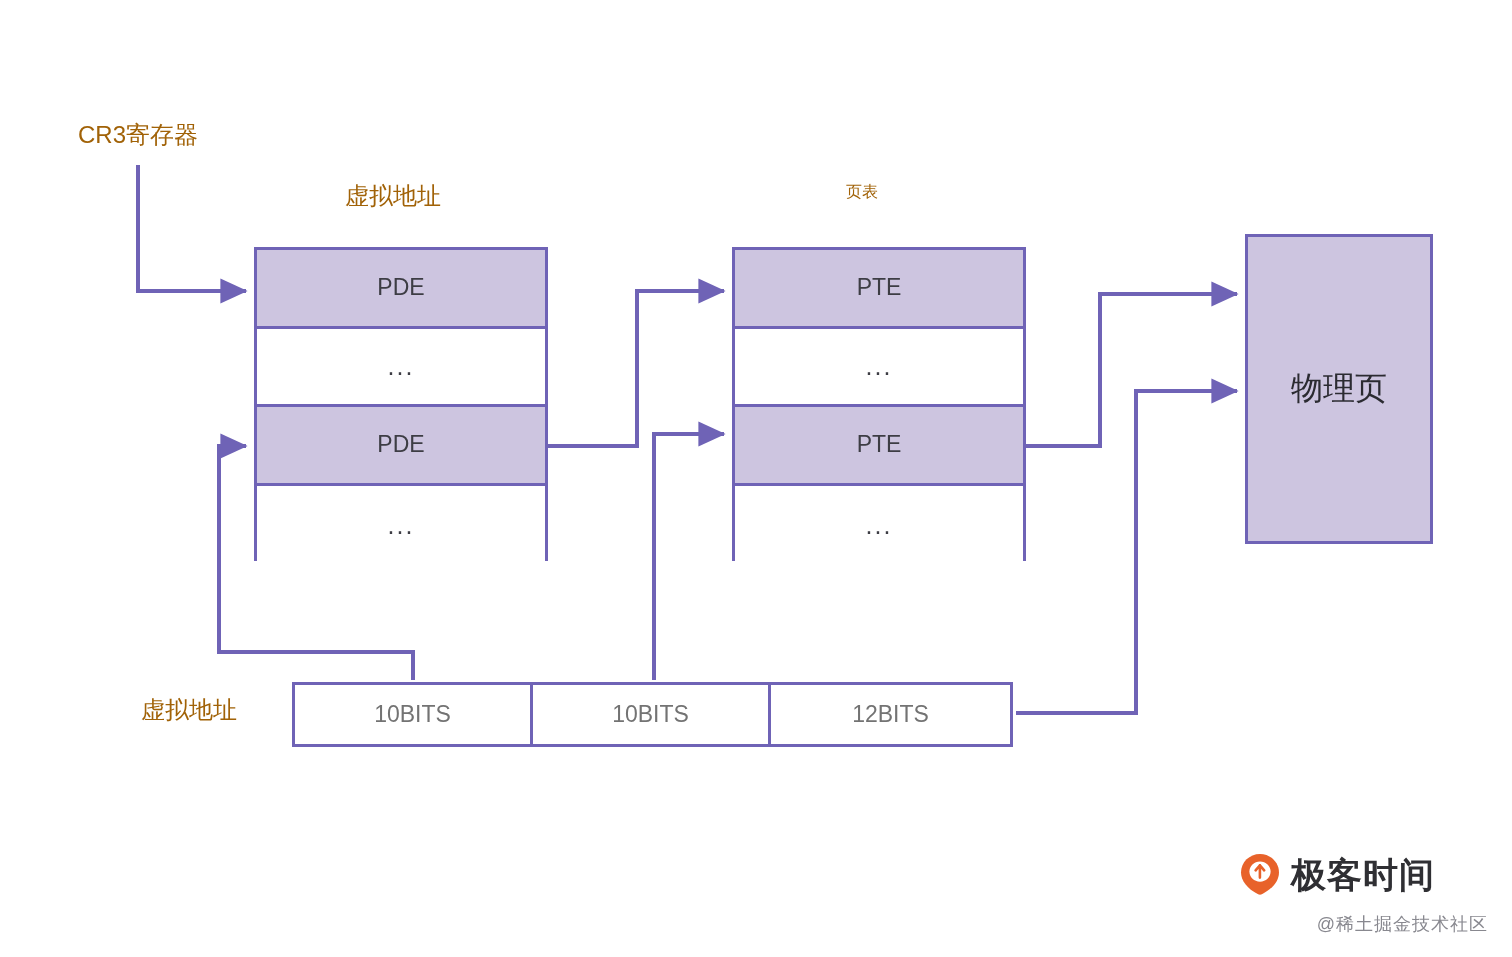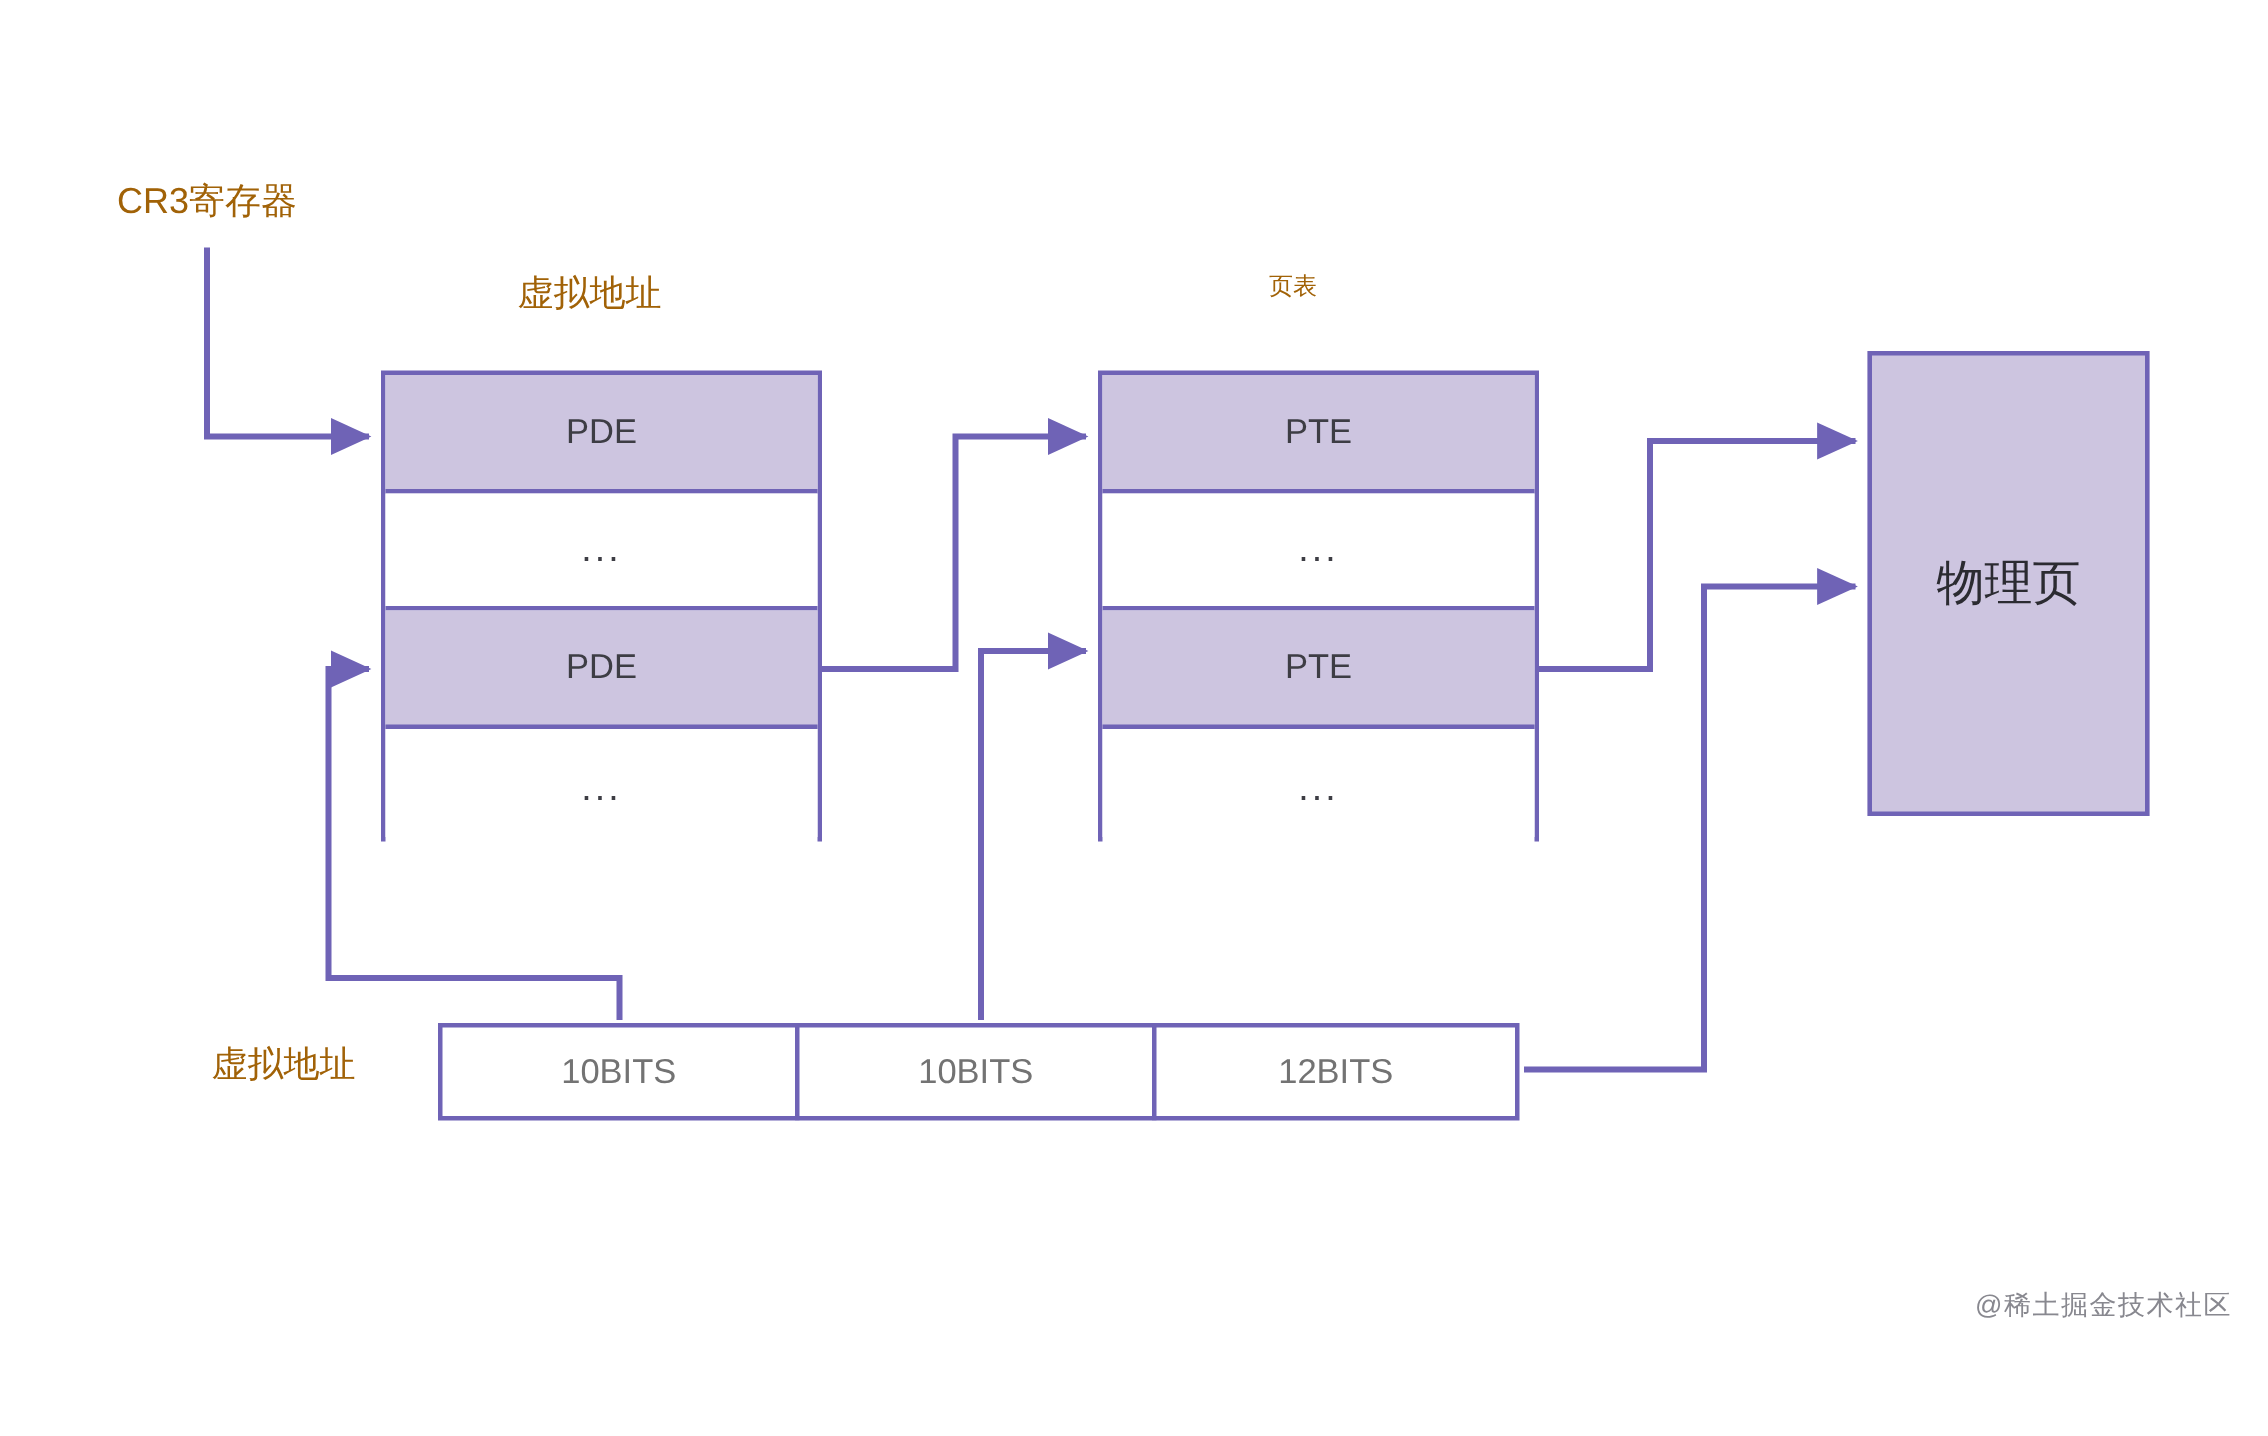--- a/index.html
+++ b/index.html
@@ -156,21 +156,21 @@
     flex: 0 0 auto;
   }
   .wm-title {
     font-size: 35px;
     color: #2f2f33;
     letter-spacing: 1px;
     line-height: 1;
     font-weight: 600;
   }
   .wm-sub {
-    margin-top: 9px;
+    margin-top: 19px;
     text-align: right;
     font-size: 18px;
     color: #88888f;
     letter-spacing: 1px;
     line-height: 1;
   }
 </style>
 </head>
 <body>
 
@@ -253,16 +253,27 @@
     </div>
     <div class="va-cell va-c1">
       <span>10BITS</span>
     </div>
     <div class="va-cell va-c2">
       <span>12BITS</span>
     </div>
   </div>
 
   <div class="watermark">
+    <div class="wm-row">
+      <svg class="wm-logo" viewBox="0 0 44 44">
+        <path d="M22 2 C11.5 2 3 10.2 3 20.4 C3 28.6 9.2 36.6 20.1 42.2
+                 C21.3 42.8 22.7 42.8 23.9 42.2 C34.8 36.6 41 28.6 41 20.4
+                 C41 10.2 32.5 2 22 2 Z" fill="#e8622a"></path>
+        <path d="M22 9.5 C16.1 9.5 11.4 14 11.4 19.6 C11.4 25.2 16.1 29.7 22 29.7
+                 C27.9 29.7 32.6 25.2 32.6 19.6 C32.6 14 27.9 9.5 22 9.5 Z" fill="#ffffff"></path>
+        <path d="M21.9 13.3 L21.9 25.6 M21.9 13.3 L17.6 18.3 M21.9 13.3 L26.2 18.3" fill="none" stroke="#e8622a" stroke-width="2.6" stroke-linecap="round"></path>
+      </svg>
+      <div class="wm-title">极客时间</div>
+    </div>
     <div class="wm-sub">@稀土掘金技术社区</div>
   </div>
 
 </div>
 
 </body></html>

